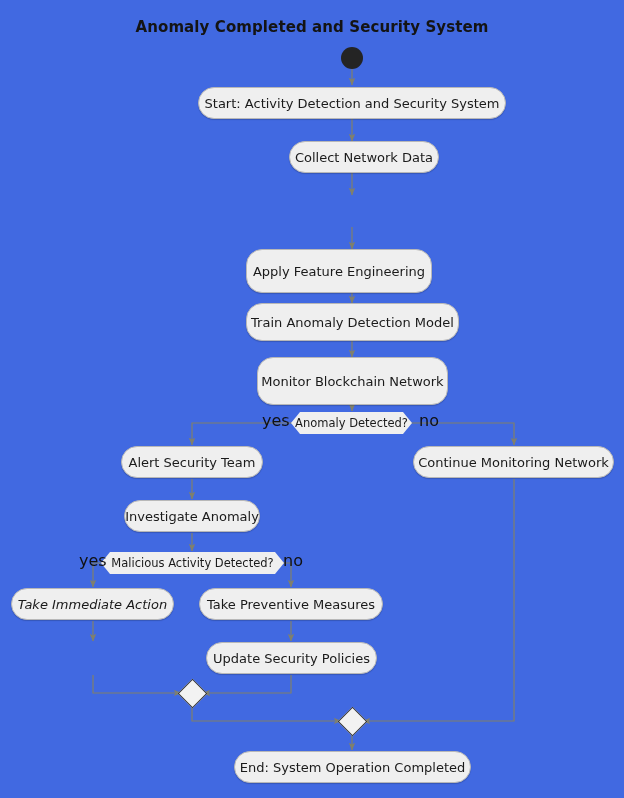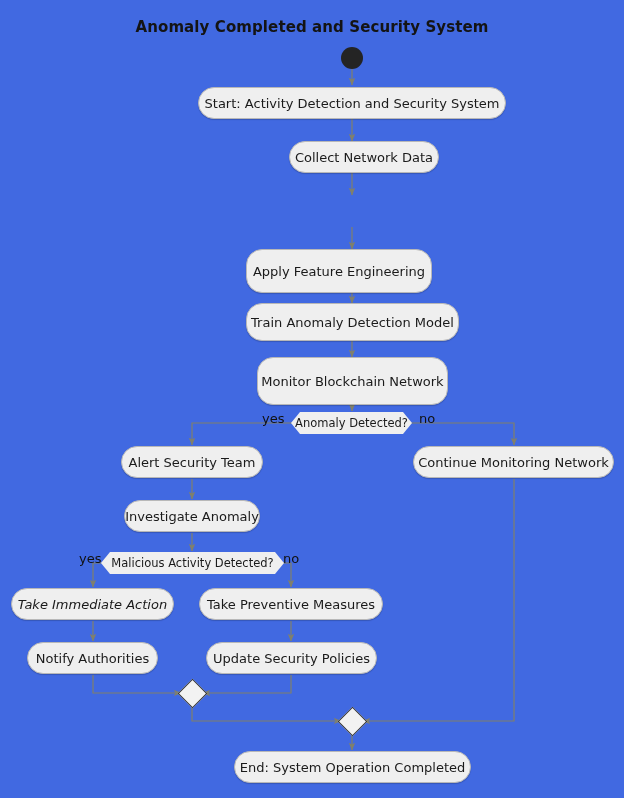--- a/index.html
+++ b/index.html
@@ -65,21 +65,21 @@
     display: flex;
     align-items: center;
     justify-content: center;
     box-sizing: border-box;
     white-space: nowrap;
     clip-path: polygon(0% 50%, 9px 0%, calc(100% - 9px) 0%, 100% 50%, calc(100% - 9px) 100%, 9px 100%);
     filter: drop-shadow(0 1px 0.6px rgba(0,0,0,0.35));
   }
   .edge-label {
     position: absolute;
-    font-size: 13px;
+    font-size: 16px;
     color: #111;
     white-space: nowrap;
   }
   .start-dot {
     position: absolute;
     width: 22px;
     height: 22px;
     border-radius: 50%;
     background: #242424;
   }
@@ -189,23 +189,20 @@
     <div class="edge-label" style="left:283px; top:551px;">no</div>
 
     <div class="node" style="left:11px; top:588px; width:163px; height:32px;font-style:italic;">
       <span>Take Immediate Action</span>
     </div>
 
     <div class="node" style="left:199px; top:588px; width:184px; height:32px;">
       <span>Take Preventive Measures</span>
     </div>
 
-    <div class="node" style="left:27px; top:642px; width:131px; height:32px;">
-      <span>Notify Authorities</span>
-    </div>
 
     <div class="node" style="left:206px; top:642px; width:171px; height:32px;">
       <span>Update Security Policies</span>
     </div>
 
     <div class="merge" style="left:182px; top:683px;"></div>
 
     <div class="merge" style="left:342px; top:711px;"></div>
 
     <div class="node" style="left:234px; top:751px; width:237px; height:32px;">

